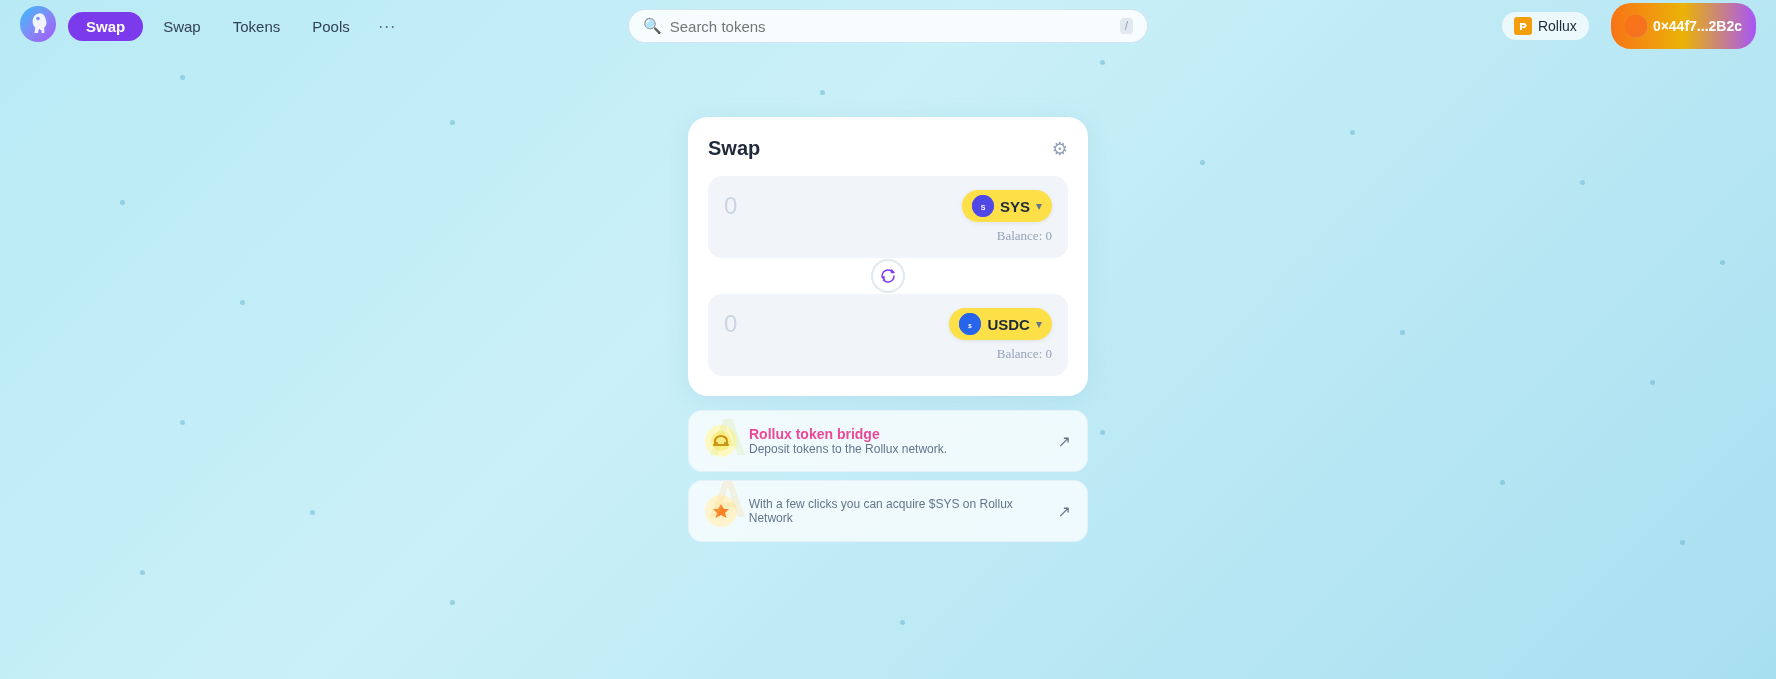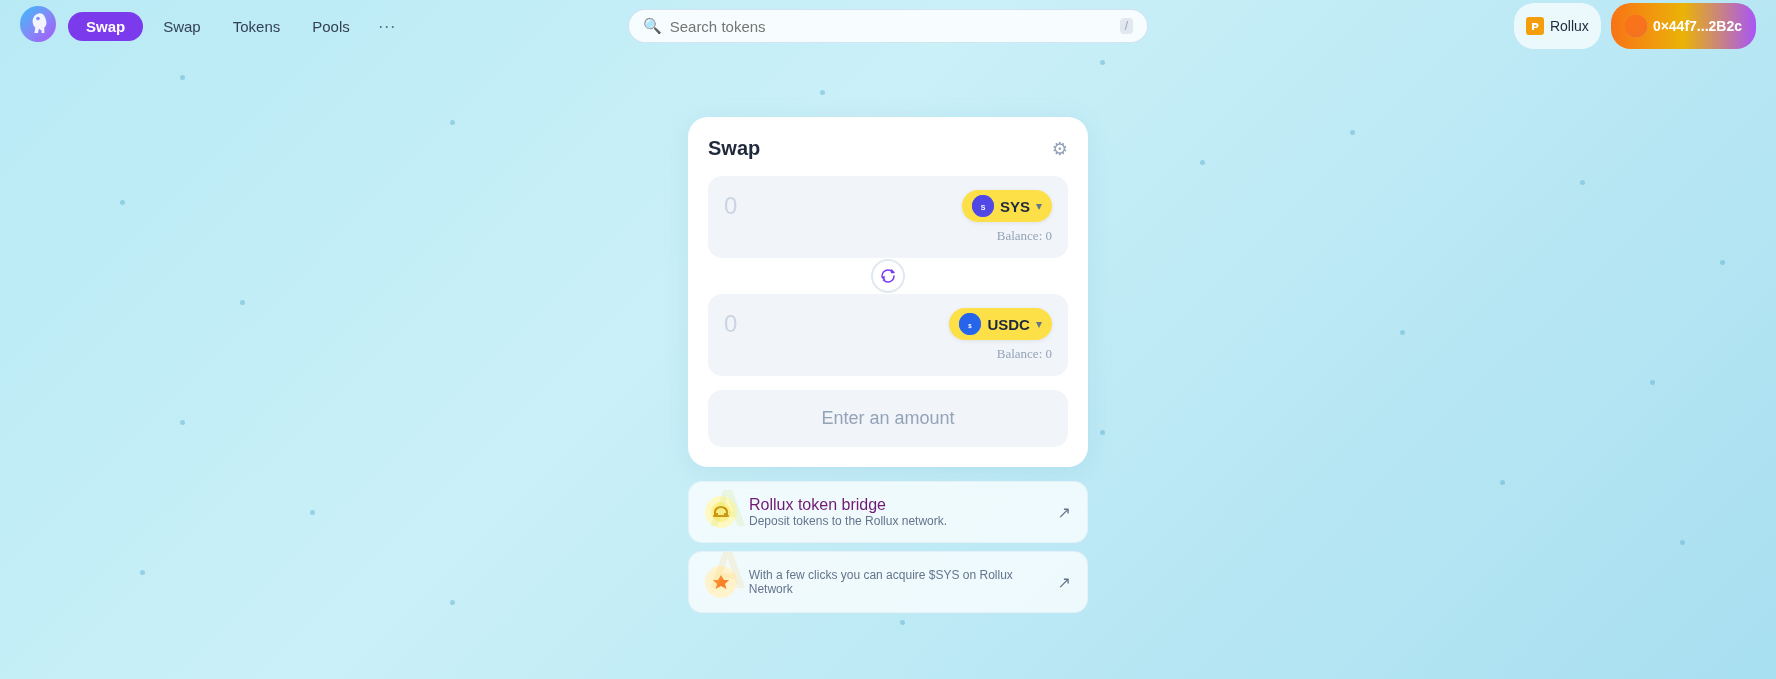--- a/index.html
+++ b/index.html
@@ -98,21 +98,22 @@
       color: #94a3b8;
       background: #e2e8f0;
       border-radius: 4px;
       padding: 1px 5px;
     }
 
     .nav-right {
       position: absolute;
       right: 20px;
       display: flex;
-      gap: 10px;
+      align-items: center;
+      gap: 22px;
     }
 
     .rollux-badge {
       display: flex;
       align-items: center;
       gap: 6px;
       background: rgba(255,255,255,0.7);
       border-radius: 20px;
       padding: 5px 12px;
       font-size: 14px;
@@ -350,23 +351,23 @@
 
     .bridge-icon-bg {
       background: #fef9c3;
     }
 
     .coinify-icon-bg {
       background: #fff3cd;
     }
 
     .info-card-text-title {
-      font-size: 16px;
-      font-weight: 400;
-      color: #701a75;
+      font-size: 14px;
+      font-weight: 700;
+      color: #ec4899;
     }
 
     .info-card-text-sub {
       font-size: 12px;
       color: #64748b;
       margin-top: 0;
     }
 
     .external-link-icon {
       font-size: 14px;
@@ -520,21 +521,20 @@
             </div>
             <span class="token-name">USDC</span>
             <span class="token-chevron">▾</span>
           </div>
         </div>
         <div class="token-balance">Balance: 0</div>
       </div>
     </div>
 
     
-    <button class="enter-amount-btn">Enter an amount</button>
   </div>
 
   <div class="info-cards">
 
     <div class="info-card" style="position:relative; overflow:hidden;">
       <span style="position:absolute; left: 20px; top:0; font-size:52px; font-weight:900; color:rgba(200,220,100,0.18); pointer-events:none; user-select:none; line-height:1;">A</span>
       <div class="info-card-left">
         <div class="info-card-icon bridge-icon-bg">
           <svg width="20" height="20" viewBox="0 0 20 20">
             <rect width="20" height="20" rx="10" fill="#fef08a"></rect>

